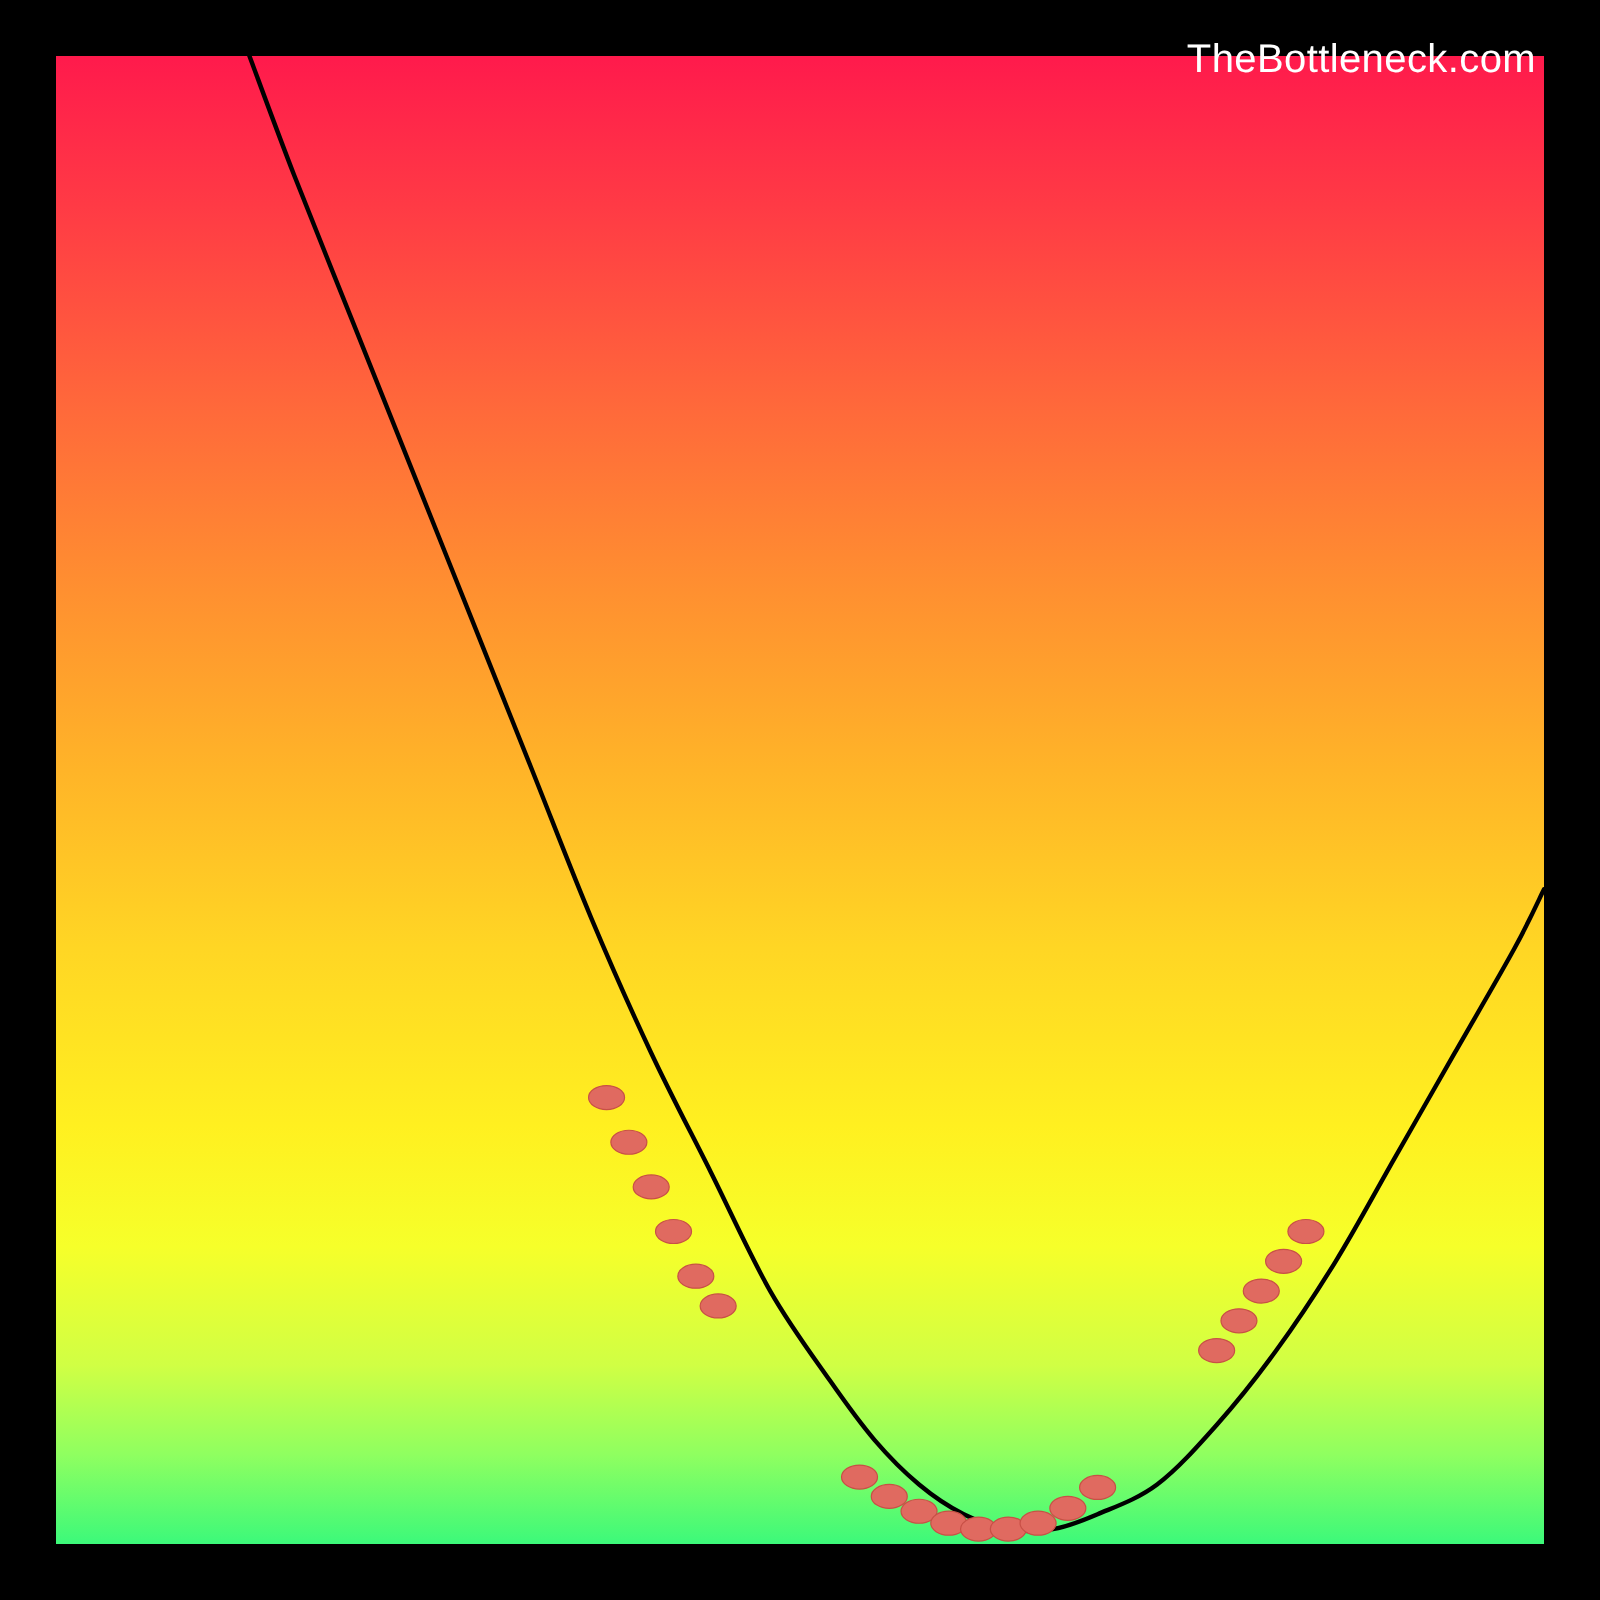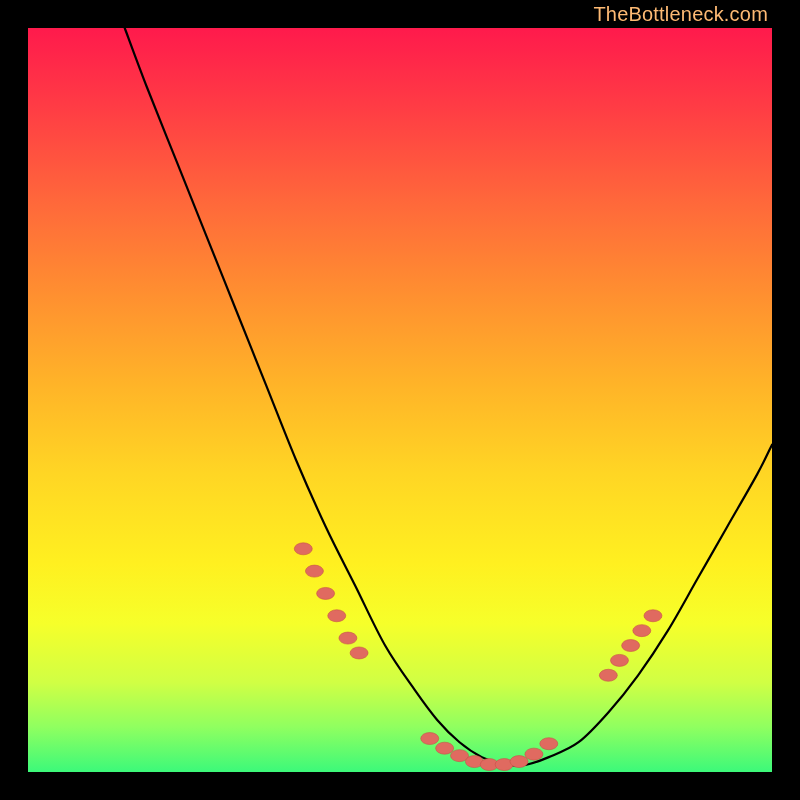--- a/index.html
+++ b/index.html
@@ -32,23 +32,23 @@
       #ffb428 48%,
       #ffd624 60%,
       #fff020 72%,
       #f6ff2a 80%,
       #d0ff44 88%,
       #8fff60 94%,
       #3cf97a 100%);
   }
   .watermark {
     position: absolute;
-    top: 4px;
+    top: 20px;
     right: 32px;
-    color: #fdba74;
+    color: #ffffff;
     font: 500 20px/1 Arial, Helvetica, sans-serif;
     letter-spacing: 0.2px;
     user-select: none;
   }
   svg.curve {
     position: absolute;
     left: 0;
     top: 0;
     width: 744px;
     height: 744px;

